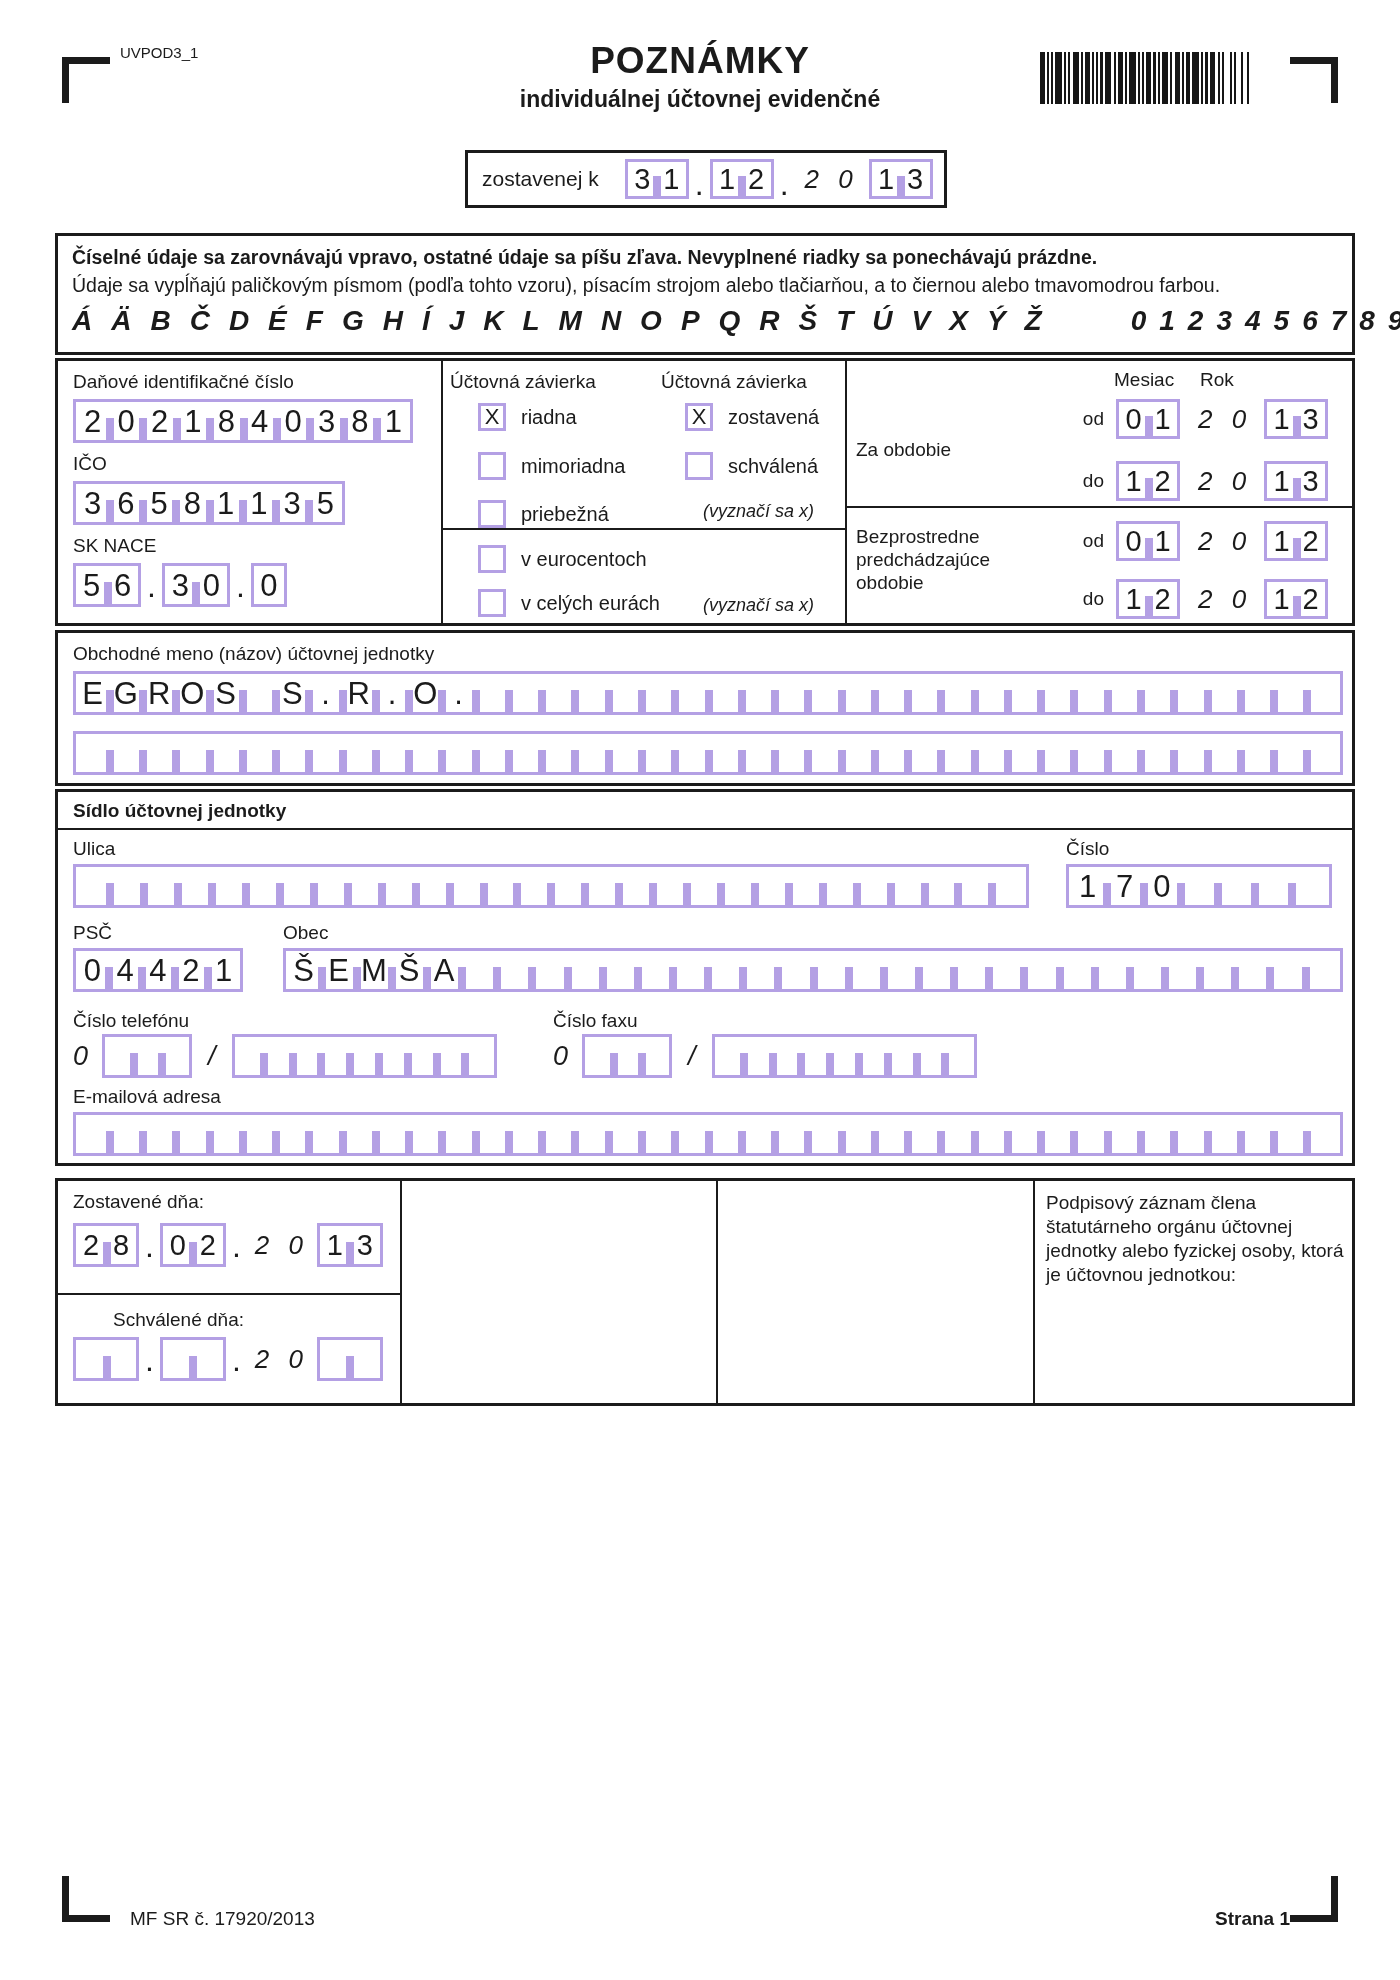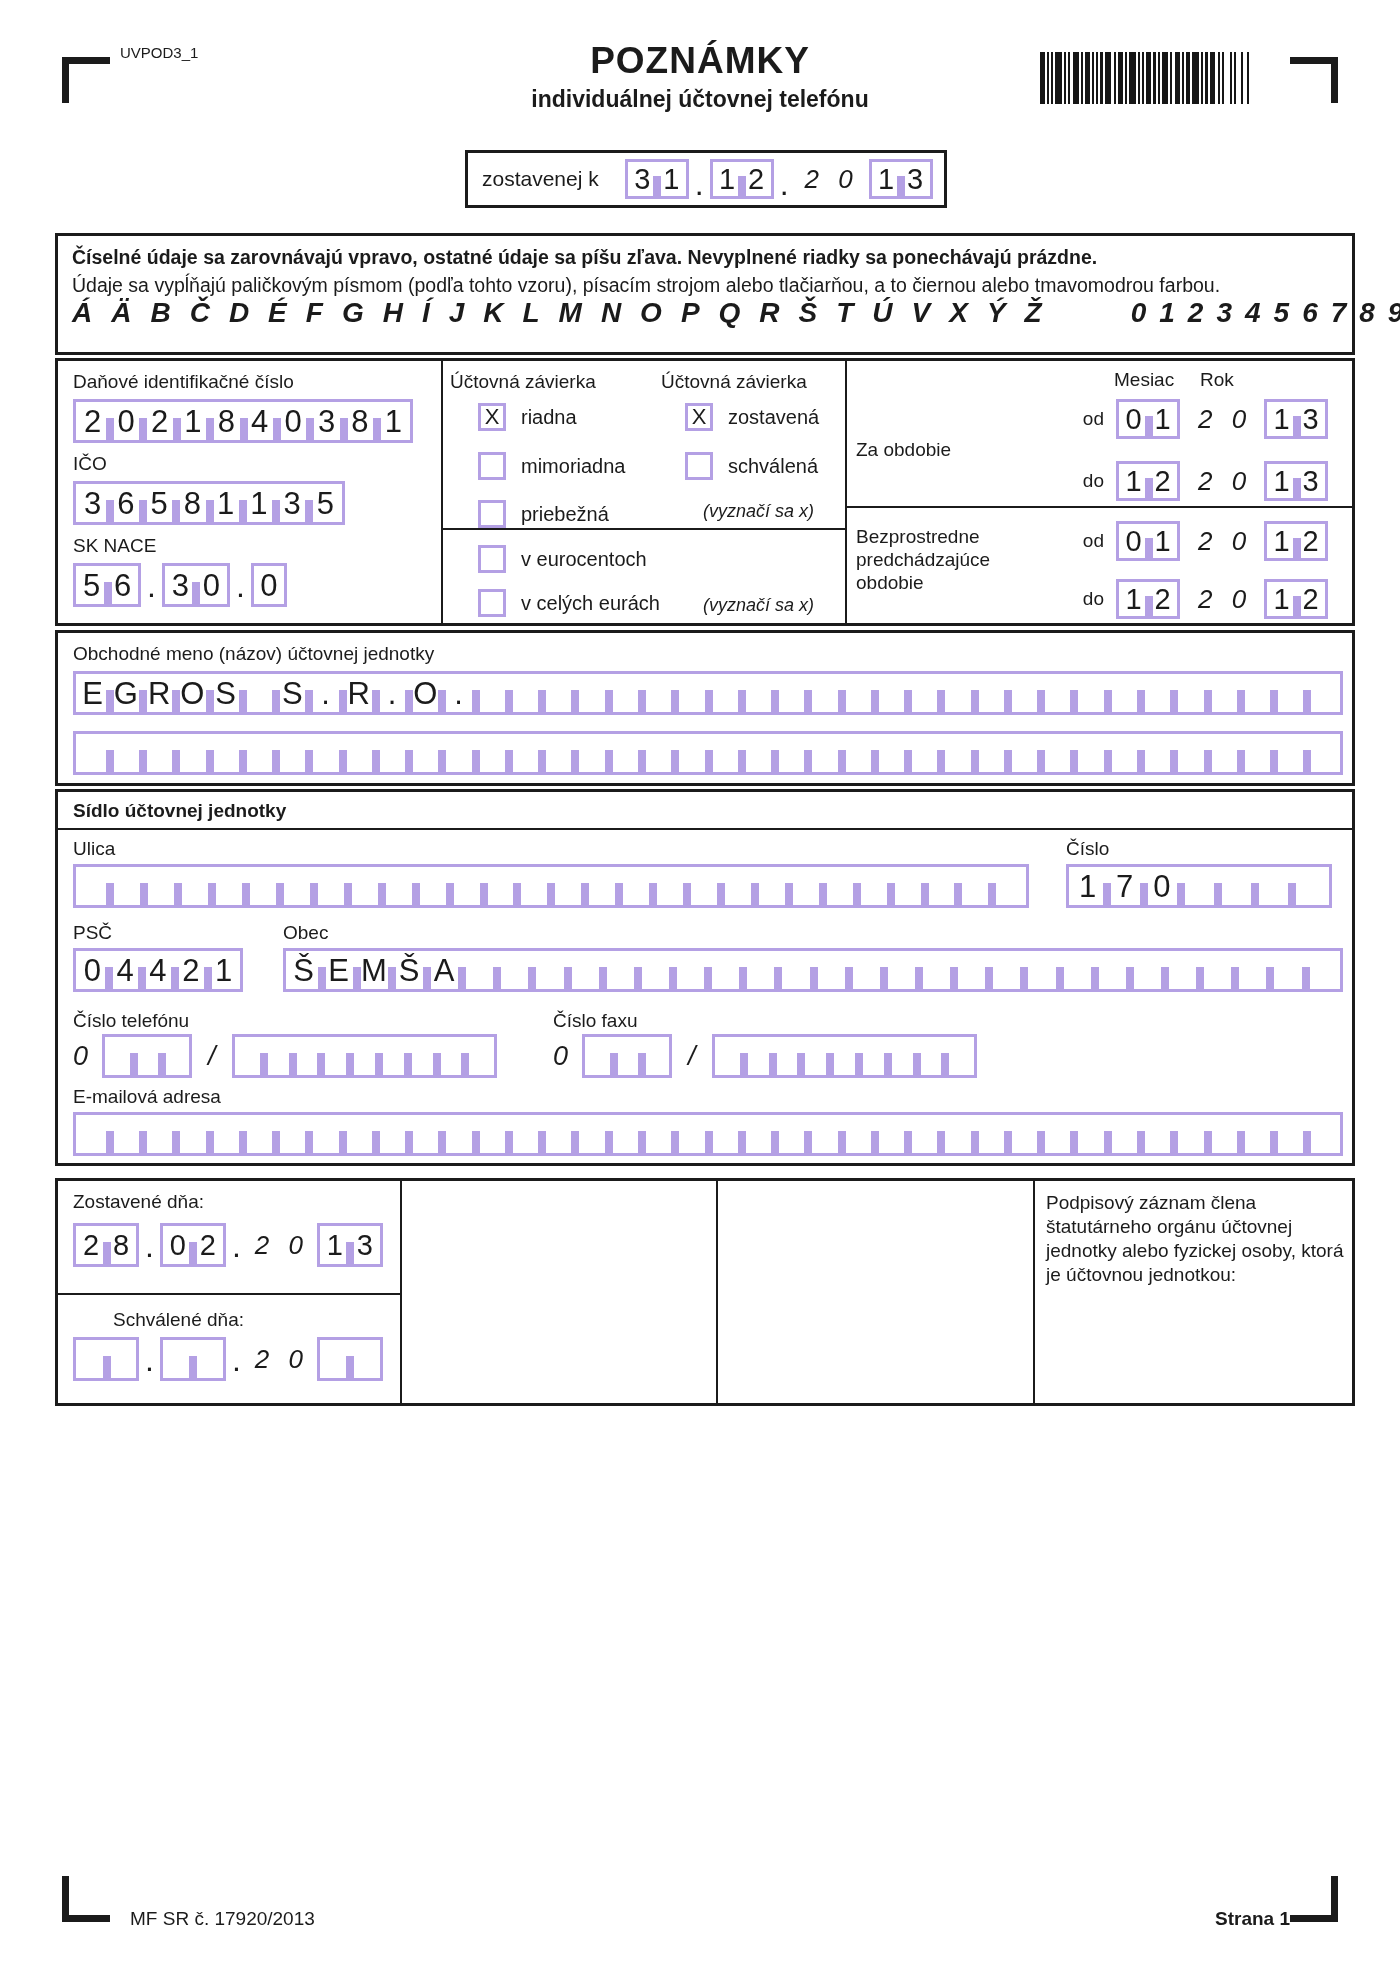--- a/index.html
+++ b/index.html
@@ -53,21 +53,21 @@
   .barcode{ position:absolute; left:1040px; top:52px; width:216px; height:52px; display:flex; overflow:hidden; }
   .barcode span{ flex:none; height:100%; }
   .barcode .bar{ background:#161616; }
   .datebox{ position:absolute; left:465px; top:150px; width:482px; height:58px; border:3px solid var(--ink);
             display:flex; align-items:center; padding-left:14px; }
   .datebox .lbl{ font-size:21px; margin-right:26px; }
   
   .sec-instr{ left:55px; top:233px; width:1300px; height:122px; padding:10px 14px; }
   .instr1{ font-size:19.5px; font-weight:bold; }
   .instr2{ font-size:19.5px; margin-top:5px; }
-  .sample{ margin-top:0; display:flex; align-items:baseline; font-style:italic; font-weight:600; font-size:28px; }
+  .sample{ margin-top:8px; display:flex; align-items:baseline; font-style:italic; font-weight:600; font-size:28px; }
   .sample-letters{ letter-spacing:19px; white-space:nowrap; }
   .sample-digits{ letter-spacing:13px; margin-left:70px; white-space:nowrap; }
   
   .sec-id{ left:55px; top:358px; width:1300px; height:268px; }
   .sec-name{ left:55px; top:630px; width:1300px; height:156px; }
   .sec-addr{ left:55px; top:789px; width:1300px; height:377px; }
   .sec-sign{ left:55px; top:1178px; width:1300px; height:228px; }
   .sec-tax{ left:123px; top:1570px; width:1167px; height:330px; border-width:2px; }
   .sign-p{ position:absolute; font-size:19px; line-height:24px; }
   .footer{ position:absolute; font-size:19px; }
@@ -79,21 +79,21 @@
 
   <div class="corner c-tl"></div>
   <div class="corner c-tr"></div>
   <div class="corner c-bl"></div>
   <div class="corner c-br"></div>
 
   <div class="form-id">UVPOD3_1</div>
 
   <div class="title-block">
     <div class="title">POZNÁMKY</div>
-    <div class="subtitle">individuálnej účtovnej telefónu</div>
+    <div class="subtitle">individuálnej účtovnej evidenčné</div>
   </div>
 
   <div class="barcode">
       <span class="bar" style="width: 5px;"></span>
       <span class="gap" style="width: 2px;"></span>
       <span class="bar" style="width: 2px;"></span>
       <span class="gap" style="width: 2px;"></span>
       <span class="bar" style="width: 2px;"></span>
       <span class="gap" style="width: 2px;"></span>
       <span class="bar" style="width: 7px;"></span>

